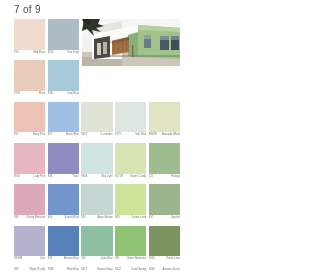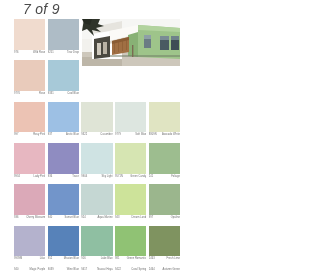--- a/index.html
+++ b/index.html
@@ -19,30 +19,29 @@
   #page {
     position: relative;
     width: 190px;
     height: 279px;
     background: #ffffff;
   }
 
   
   #page-header {
     position: absolute;
-    left: 23px;
+    left: 14px;
     top: 3px;
     width: 120px;
     height: 13px;
     line-height: 13px;
-    font-size: 14px;
+    font-size: 10px;
     color: #4a4a4a;
     letter-spacing: 0.3px;
     white-space: nowrap;
-    font-style: italic;
   }
 
   
   #swatch-grid {
     position: absolute;
     left: 14px;
     top: 19px;
     width: 166px;
     height: 256px;
     display: grid;

